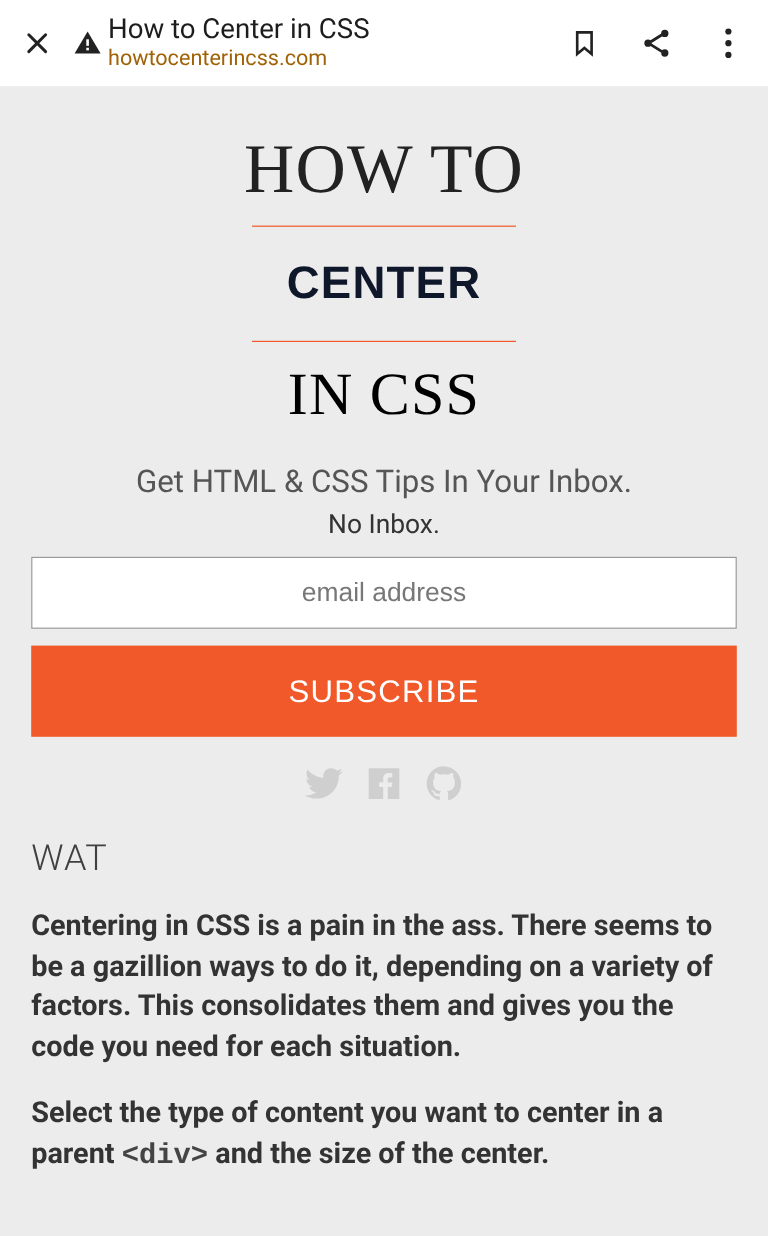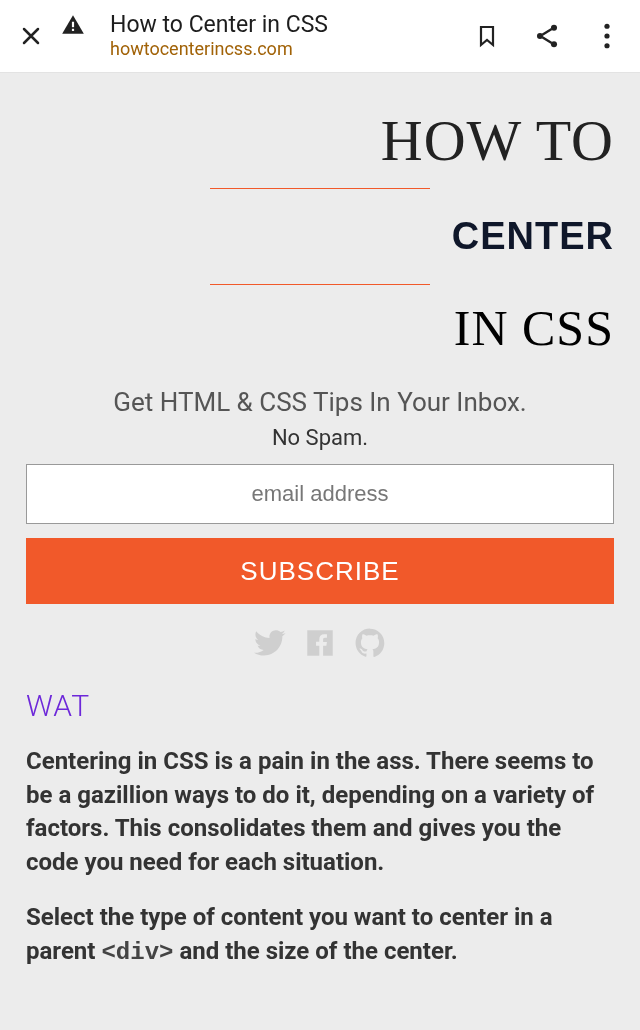--- a/index.html
+++ b/index.html
@@ -16,60 +16,60 @@
       align-items: center;
       padding: 0 14px;
       background: #fff;
       border-bottom: 1px solid #e3e3e3;
     }
     .close-x {
       width: 34px; height: 34px;
       display:flex;align-items:center;justify-content:center;
       cursor:pointer;
     }
-    .site-info { margin-left: 12px; flex: 1; display:flex; gap:24px; }
+    .site-info { margin-left: 12px; flex: 1; display:flex; align-items:center; gap:4px; }
     .warn-icon { width:26px;height:26px; display:flex;align-items:center;justify-content:center; }
     .title-block { display:flex; flex-direction:column; line-height:1.15; }
     .page-title { font-size: 23px; color:#1d1d1d; font-weight:400; }
     .page-url { font-size: 18px; color:#a16207; }
     .bar-actions { display:flex; gap:30px; align-items:center; margin-right:4px; }
     .bar-icon { width:30px;height:30px; display:flex;align-items:center;justify-content:center; cursor:pointer; }
 
     .content {
       background: #ececec;
       height: calc(1030px - 73px);
       padding: 28px 26px 0;
       color:#333;
     }
-    .hero { text-align:right; }
+    .hero { text-align:center; }
     .hero-line { font-family: "Georgia", serif; font-weight:300; letter-spacing:1px; padding:6px 0; }
     .hero-howto { font-size:58px; color:#222; }
     .hero-center { font-size:38px; color:#0f172a; font-weight:700; font-family: -apple-system, sans-serif; letter-spacing:1px; padding:18px 0; }
     .hero-incss { font-size:50px; color:#000000; }
     .rule { width:220px; height:1px; background:#f1592a; margin:8px auto; border:none; }
 
     .tips { text-align:center; margin-top:24px; }
     .tips-head { font-size:26px; color:#555; font-weight:400; }
     .tips-sub { font-size:22px; color:#333; margin-top:8px; }
     .email-input {
       width:100%; height:60px; margin-top:14px;
       border:1px solid #999; background:#fff; text-align:center;
       font-size:22px; color:#777; outline:none;
     }
     .email-input::placeholder { color:#777; }
     .subscribe-btn {
-      width:100%; height:66px; margin-top:14px;
+      width:100%; height:76px; margin-top:14px;
       background:#f1592a; border:none; color:#fff;
       font-size:26px; letter-spacing:1px; cursor:pointer;
       font-weight:300;
     }
     .socials { display:flex; gap:16px; justify-content:center; margin-top:22px; }
     .social-ic { width:34px; height:34px; color:#cfcfcf; }
 
-    .wat-head { color:#6d28d9; font-size:30px; font-weight:300; margin-top:28px; letter-spacing:1px;}
+    .wat-head { color:#404040; font-size:30px; font-weight:300; margin-top:28px; letter-spacing:1px;}
     .para { font-size:24px; color:#333; line-height:1.4; margin-top:22px;font-weight:bold; }
     .para code { font-family: "Courier New", monospace; color:#444; }
   </style>
 </head>
 <body>
 
 <div class="browser-bar">
   <div class="close-x">
     <svg width="24" height="24" viewBox="0 0 24 24">
         <path d="M5 5 L19 19 M19 5 L5 19" stroke="#222" stroke-width="2.5" stroke-linecap="round"></path>
@@ -116,21 +116,21 @@
   <div class="hero">
     <div class="hero-line hero-howto">HOW TO</div>
     <hr class="rule">
     <div class="hero-line hero-center">CENTER</div>
     <hr class="rule">
     <div class="hero-line hero-incss">IN CSS</div>
   </div>
 
   <div class="tips">
     <div class="tips-head">Get HTML &amp; CSS Tips In Your Inbox.</div>
-    <div class="tips-sub">No Spam.</div>
+    <div class="tips-sub">No Inbox.</div>
     <input class="email-input" placeholder="email address" style="">
     <button class="subscribe-btn">SUBSCRIBE</button>
     <div class="socials">
       <div class="social-ic">
         <svg viewBox="0 0 24 24" width="34" height="34">
             <path fill="#cfcfcf" d="M23 4.9c-.8.4-1.7.6-2.6.8.9-.6 1.6-1.5 2-2.5-.9.5-1.9.9-2.9 1.1C18.6 3.4 17.4 3 16.1 3c-2.5 0-4.5 2-4.5 4.5 0 .4 0 .7.1 1C7.9 8.3 4.5 6.5 2.3 3.7c-.4.7-.6 1.5-.6 2.3 0 1.6.8 3 2 3.8-.7 0-1.4-.2-2-.6v.1c0 2.2 1.6 4 3.6 4.4-.4.1-.8.2-1.2.2-.3 0-.6 0-.9-.1.6 1.8 2.3 3.1 4.3 3.1-1.6 1.2-3.6 2-5.7 2-.4 0-.7 0-1.1-.1 2 1.3 4.4 2 7 2 8.4 0 13-7 13-13v-.6c.9-.6 1.7-1.5 2.3-2.3z"></path>
           </svg>
       </div>
       <div class="social-ic">
         <svg viewBox="0 0 24 24" width="34" height="34">

